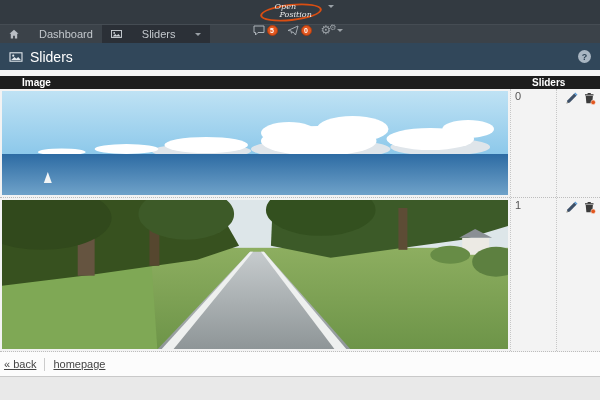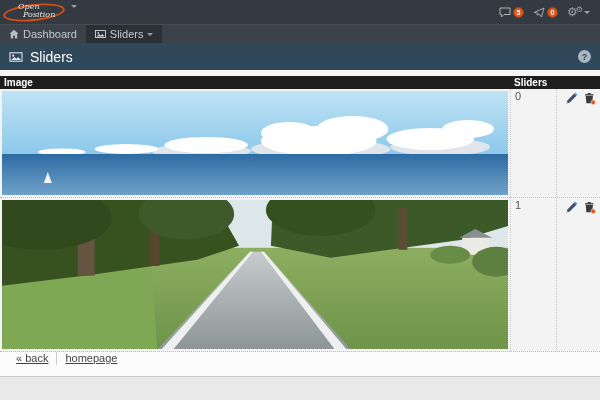--- a/index.html
+++ b/index.html
@@ -1,65 +1,65 @@
 <!DOCTYPE html>
 <html><head>
 <meta charset="utf-8">
 <style>
   * { margin:0; padding:0; box-sizing:border-box; }
   html,body { width:600px; height:400px; overflow:hidden; }
   body { font-family:"Liberation Sans", sans-serif; background:#e9e9e9; position:relative; }
 
   
-  .topbar { height:24px; background:#333a41; display:flex; align-items:center; justify-content:space-between; padding:0 10px 0 6px; }
+  .topbar { height:24px; background:#333a41; display:flex; align-items:center; justify-content:space-between; padding:0 10px 0 6px;flex-direction:column; }
   .logo-wrap { display:flex; align-items:flex-start; gap:5px; height:24px; }
   .logo { position:relative; width:60px; height:24px; cursor:pointer; }
   .logo-ellipse { position:absolute; left:-3px; top:4px; width:62px; height:17px; border:2px solid #d94e12; border-radius:50%; transform:rotate(-6deg); }
   .logo-text { position:relative; color:#e8e8e8; font-family:"DejaVu Serif", serif; font-style:italic; font-size:8px; line-height:8px; padding-top:3px; }
   .logo-text .l1 { display:block; margin-left:12px; }
   .logo-text .l2 { display:block; margin-left:17px; }
   .caret { width:0; height:0; border-left:3px solid transparent; border-right:3px solid transparent; border-top:3px solid #9aa0a6; display:inline-block; }
   .logo-caret { margin-top:5px; }
 
   .top-icons { display:flex; align-items:center; gap:9px; }
   .icon-badge { display:flex; align-items:center; gap:2px; cursor:pointer; }
   .badge { min-width:11px; height:11px; padding:0 1px; border-radius:50%; background:#e2571f; border:1px solid #a83c10;
            color:#fff; font-size:7px; font-weight:bold; display:flex; align-items:center; justify-content:center; }
   .gears { color:#9aa0a6; display:flex; align-items:center; cursor:pointer; }
   .gear-big { font-size:12px; line-height:12px; }
   .gear-small { font-size:8px; line-height:8px; margin:-4px 1px 0 -2px; }
 
   
   .navbar { height:19px; background:#3b4249; border-top:1px solid #454c53; display:flex; align-items:stretch; font-size:11px; color:#c3c8cd; }
-  .nav-item { display:flex; align-items:center; gap:4px; padding:0 9px; cursor:pointer; white-space:nowrap; }
+  .nav-item { display:flex; align-items:center; gap:20px; padding:0 9px; cursor:pointer; white-space:nowrap; }
   .nav-item.active { background:#2b3037; }
   .nav-item svg { flex:0 0 auto; }
 
   
   .pagebar { height:27px; background:#31475a; color:#fff; display:flex; align-items:center; gap:7px; padding:0 9px; font-size:14px; }
   .help { margin-left:auto; width:13px; height:13px; border-radius:50%; background:#a9b6c2; color:#2e4354;
           font-size:9px; font-weight:bold; display:flex; align-items:center; justify-content:center; cursor:pointer; }
 
   
   .main { background:#fdfdfd; }
   .gap { height:6px; background:#f6f6f6; }
   .thead, .trow { display:grid; grid-template-columns:510px 46px 44px; }
   .thead { background:#1e1e1e; color:#fff; font-size:10px; font-weight:bold; height:13px; align-items:center; }
-  .th { padding:0 4px; }
+  .th { padding:0 22px; }
   .trow { background:#f3f3f3; border-bottom:1px dotted #bdbdbd; }
   .trow .td + .td { border-left:1px dotted #c7c7c7; }
   .row1 { height:109px; } .row2 { height:154px; }
   .td-image { padding:2px; background:#f3f3f3; }
   .td-image svg { display:block; width:100%; height:100%; }
   .td-pos { font-size:11px; color:#555; padding:1px 4px; }
   .td-actions { display:flex; align-items:flex-start; justify-content:flex-end; gap:5px; padding:3px 4px; }
   .action-btn { cursor:pointer; display:inline-flex; }
 
   
-  .footer { background:#fcfcfc; border-bottom:1px solid #c9c9c9; height:25px; display:flex; gap:8px; padding-left:16px; font-size:11px; }
+  .footer { background:#fcfcfc; border-bottom:1px solid #c9c9c9; height:25px; display:flex; align-items:center; gap:8px; padding-left:4px; font-size:11px; }
   .footer a { color:#444; text-decoration:underline; cursor:pointer; }
   .sep { width:1px; height:13px; background:#ccc; }
 </style>
 </head>
 <body>
 
 <div class="topbar">
   <div class="logo-wrap">
     <div class="logo">
       <div class="logo-ellipse"></div>

